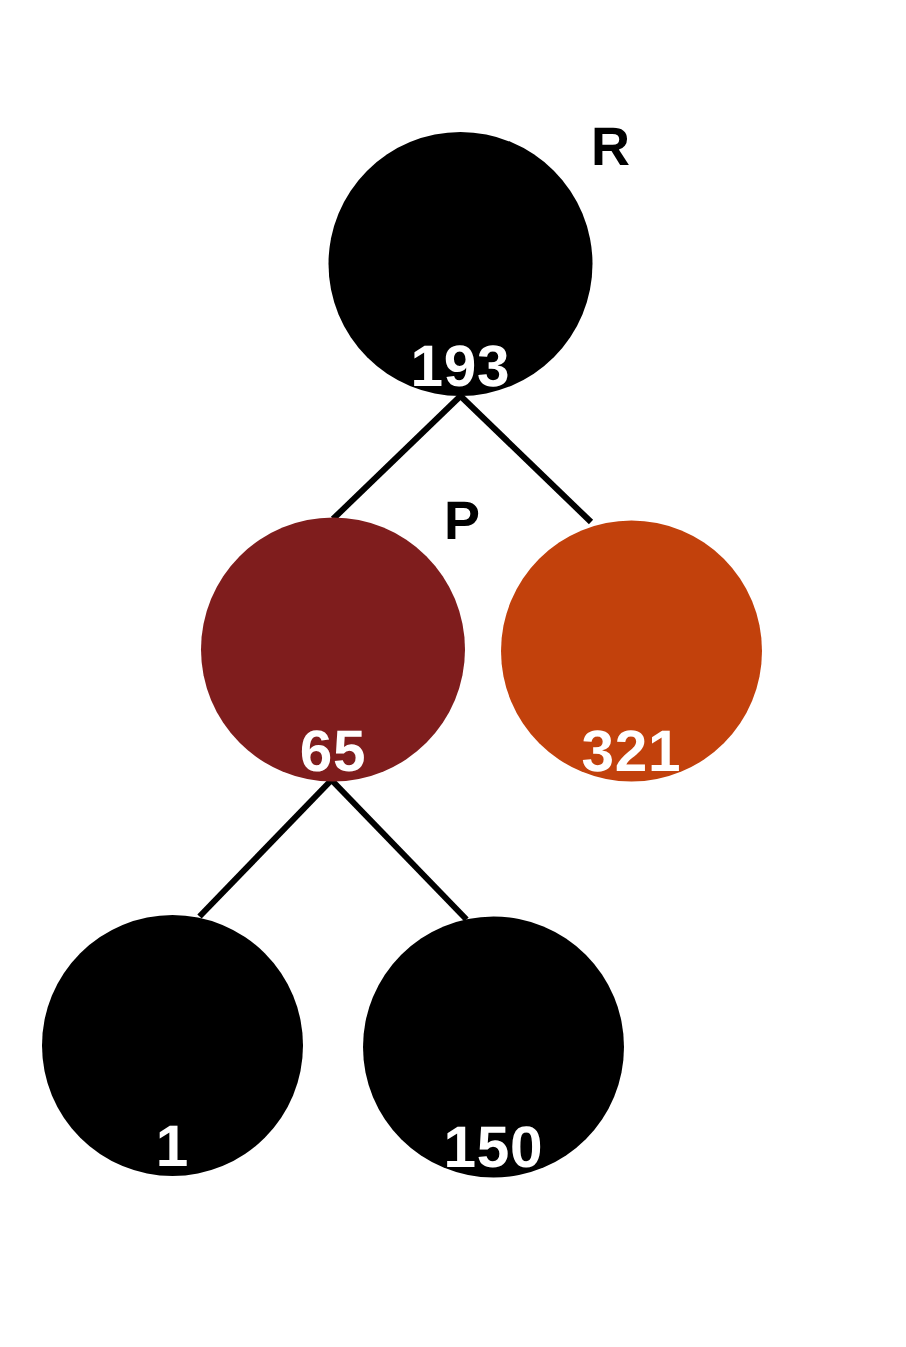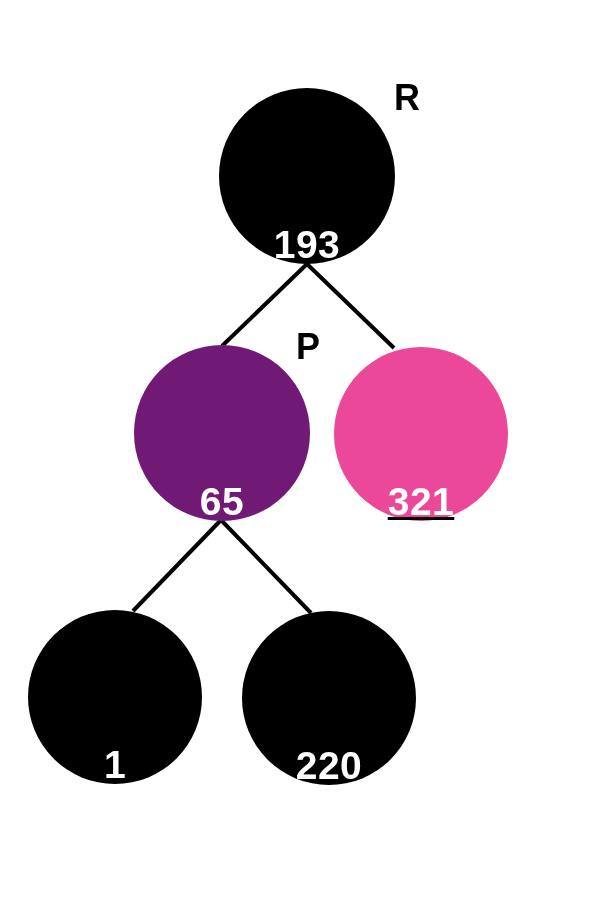--- a/index.html
+++ b/index.html
@@ -64,28 +64,28 @@
       <line x1="307" y1="264" x2="394" y2="348" stroke="#000000" stroke-width="4" stroke-linecap="butt"></line>
       <line x1="221" y1="520" x2="133" y2="611" stroke="#000000" stroke-width="4" stroke-linecap="butt"></line>
       <line x1="221" y1="520" x2="311" y2="613" stroke="#000000" stroke-width="4" stroke-linecap="butt"></line>
     </svg>
 
   <div id="node-layer">
       <div class="node" style="left: 219px; top: 88px; width: 176px; height: 176px; background: rgb(0, 0, 0);">
         <span class="node-value" style="color: rgb(255, 255, 255);">193</span>
       </div>
       <span class="node-tag" style="left: 394px; top: 80px; color: rgb(0, 0, 0);">R</span>
-      <div class="node" style="left: 134px; top: 345px; width: 176px; height: 176px; background: #701a75;">
+      <div class="node" style="left: 134px; top: 345px; width: 176px; height: 176px; background: #7f1d1d;">
         <span class="node-value" style="color: rgb(255, 255, 255);">65</span>
       </div>
       <span class="node-tag" style="left: 296px; top: 329px; color: rgb(0, 0, 0);">P</span>
-      <div class="node" style="left: 334px; top: 347px; width: 174px; height: 174px; background: #ec4899; text-decoration: underline;">
+      <div class="node" style="left: 334px; top: 347px; width: 174px; height: 174px; background: #c2410c;">
         <span class="node-value" style="color: rgb(255, 255, 255);">321</span>
       </div>
       <div class="node" style="left: 28px; top: 610px; width: 174px; height: 174px; background: rgb(0, 0, 0);">
         <span class="node-value" style="color: rgb(255, 255, 255);">1</span>
       </div>
       <div class="node" style="left: 242px; top: 611px; width: 174px; height: 174px; background: rgb(0, 0, 0);">
-        <span class="node-value" style="color: rgb(255, 255, 255);">220</span>
+        <span class="node-value" style="color: rgb(255, 255, 255);">150</span>
       </div>
     </div>
 
 </div>
 
 </body></html>

